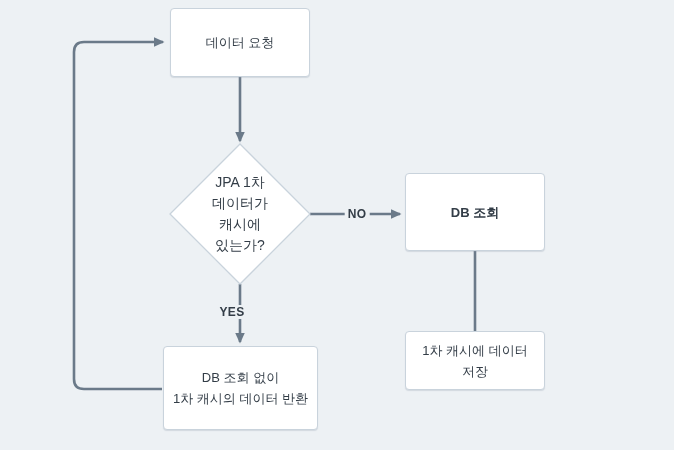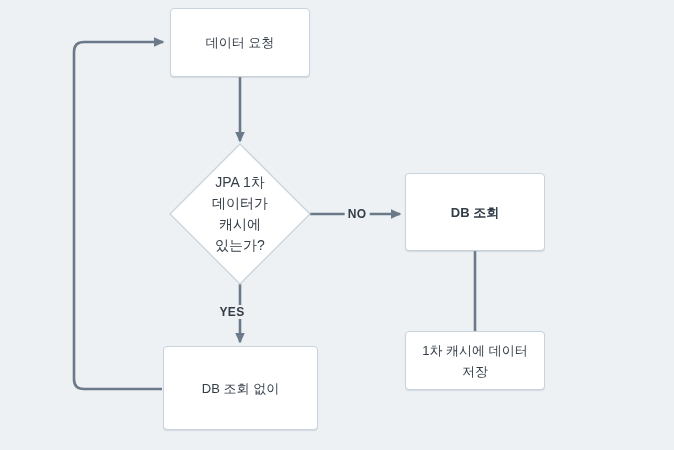--- a/index.html
+++ b/index.html
@@ -117,18 +117,19 @@
     <span>DB 조회</span>
   </div>
 
   <div class="node node-save-cache">
     <span>1차 캐시에 데이터</span>
     <span>저장</span>
   </div>
 
   <div class="node node-return-cache">
     <span>DB 조회 없이</span>
+    <span>1차 캐시의 데이터 반환</span>
   </div>
 
   <div class="edge-label edge-label-no">NO</div>
   <div class="edge-label edge-label-yes">YES</div>
 
 </div>
 
 </body></html>

